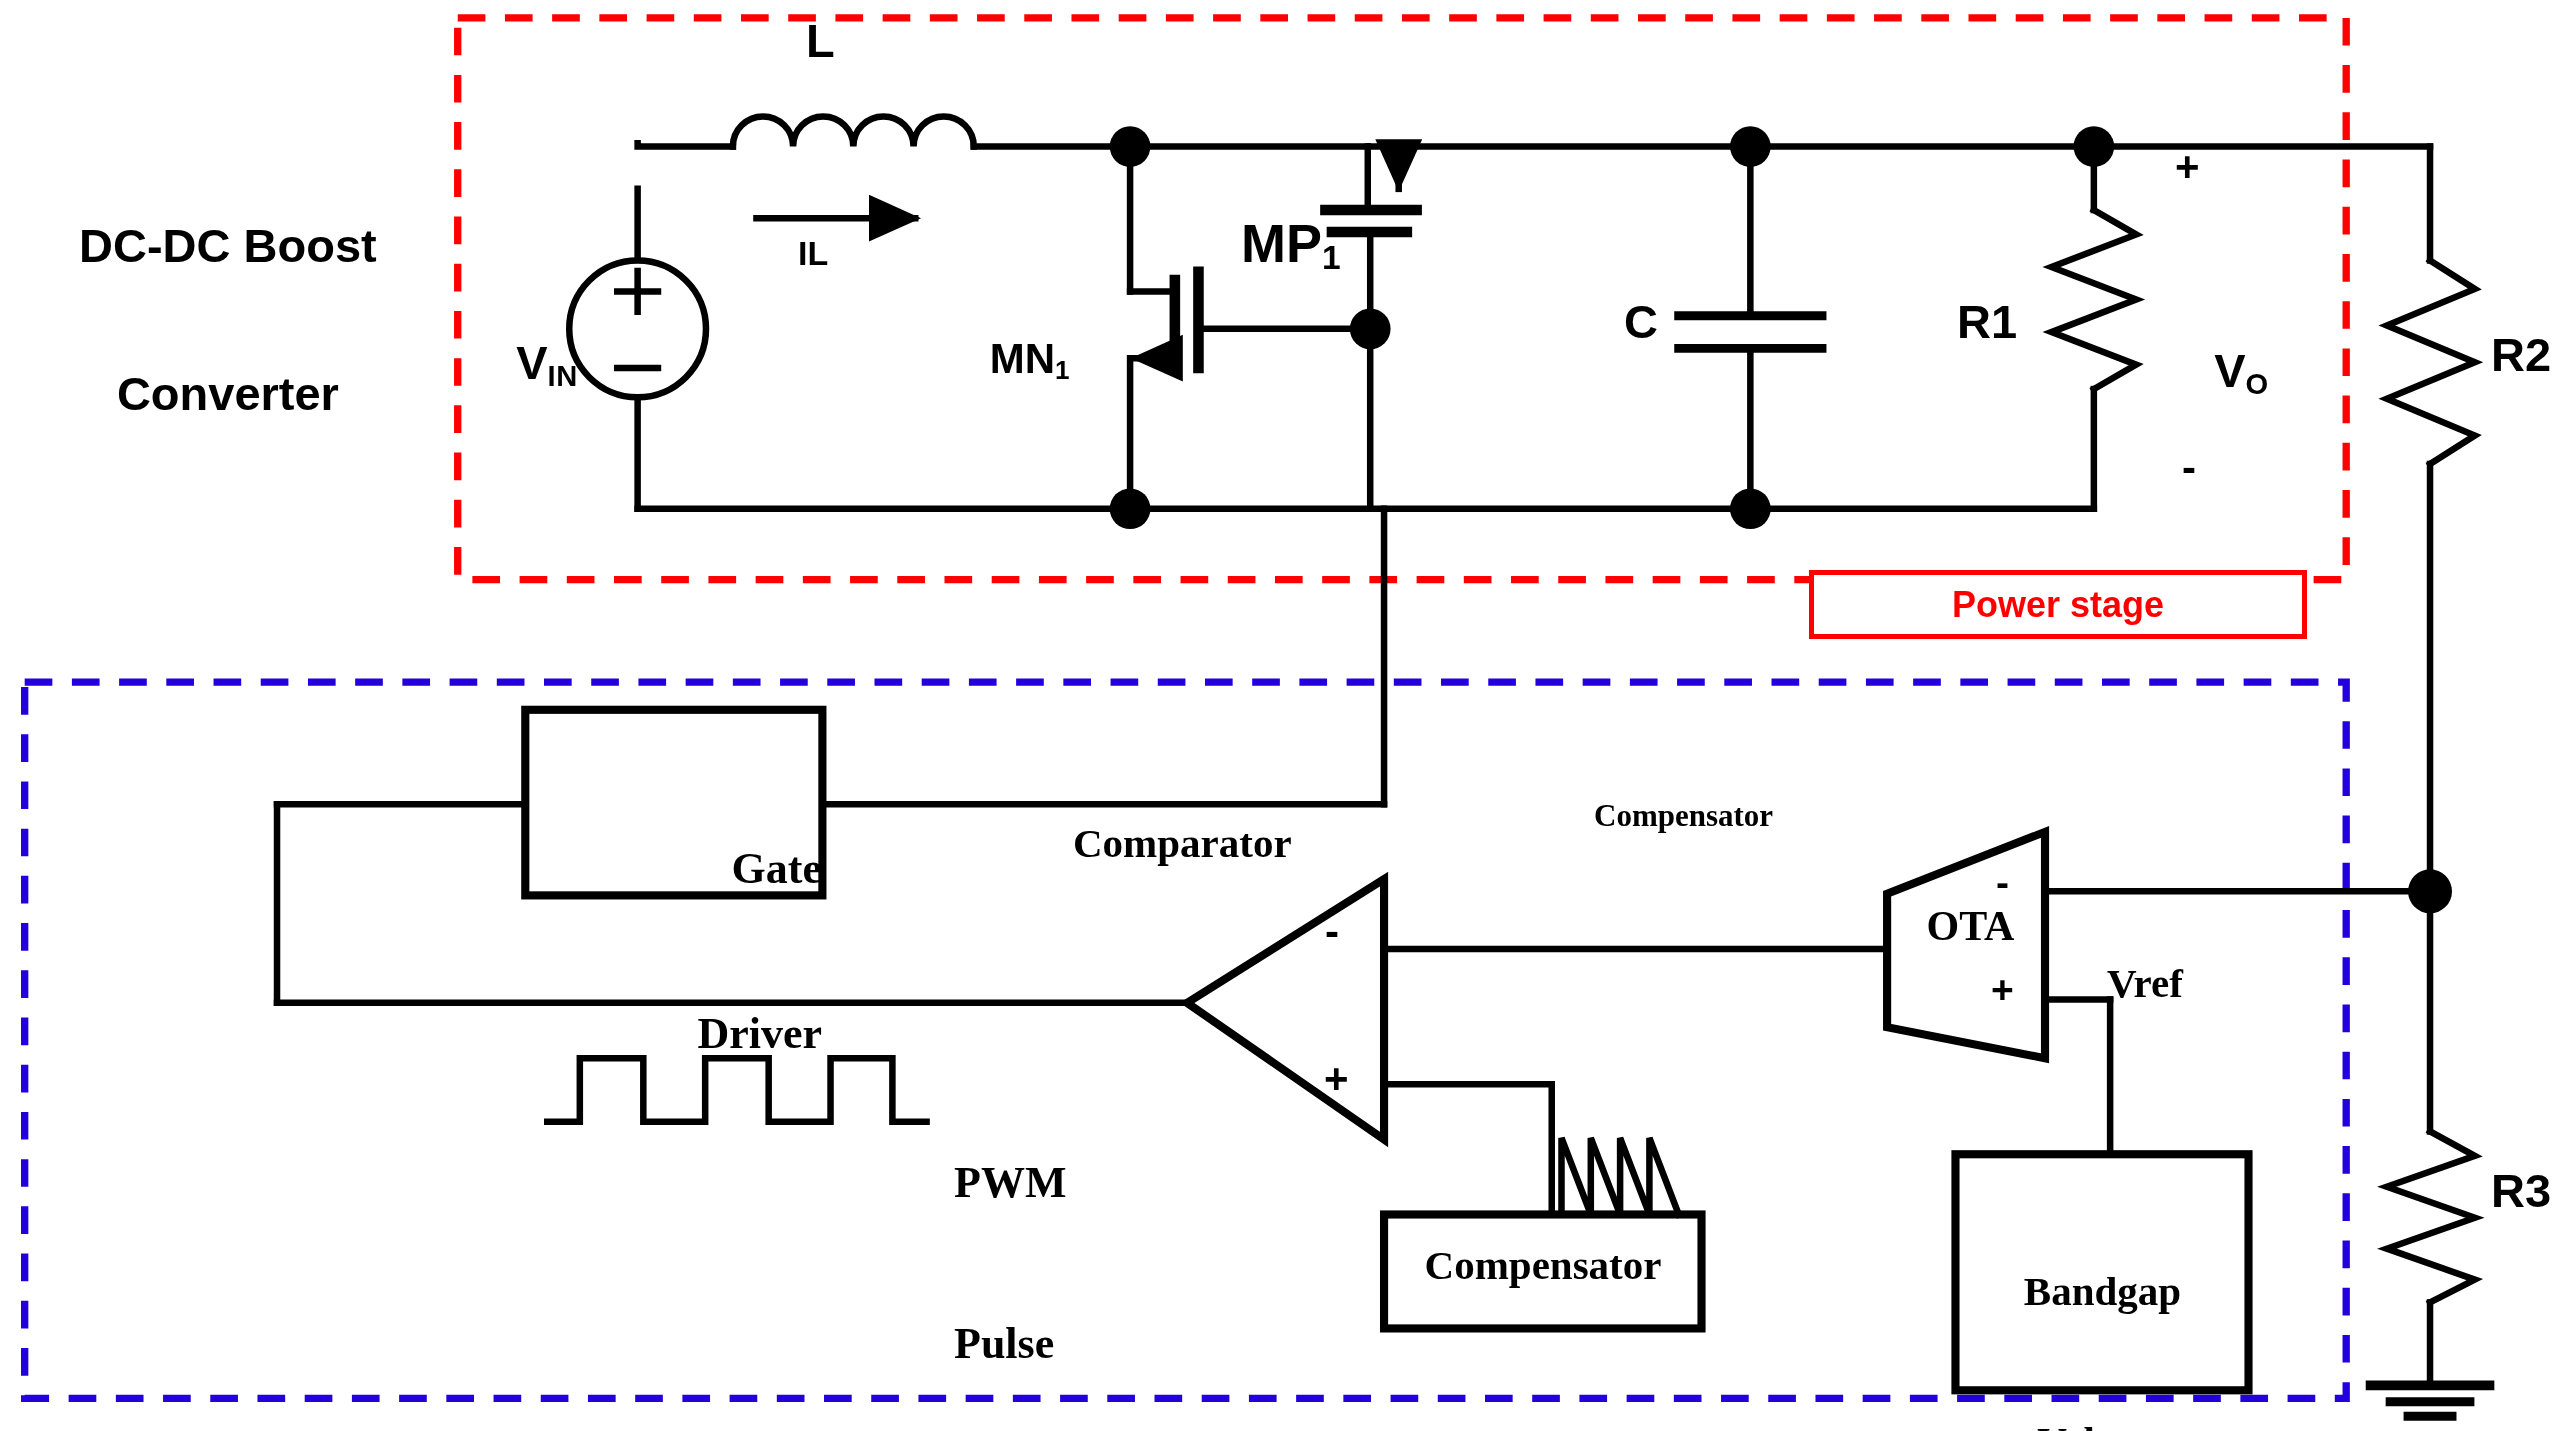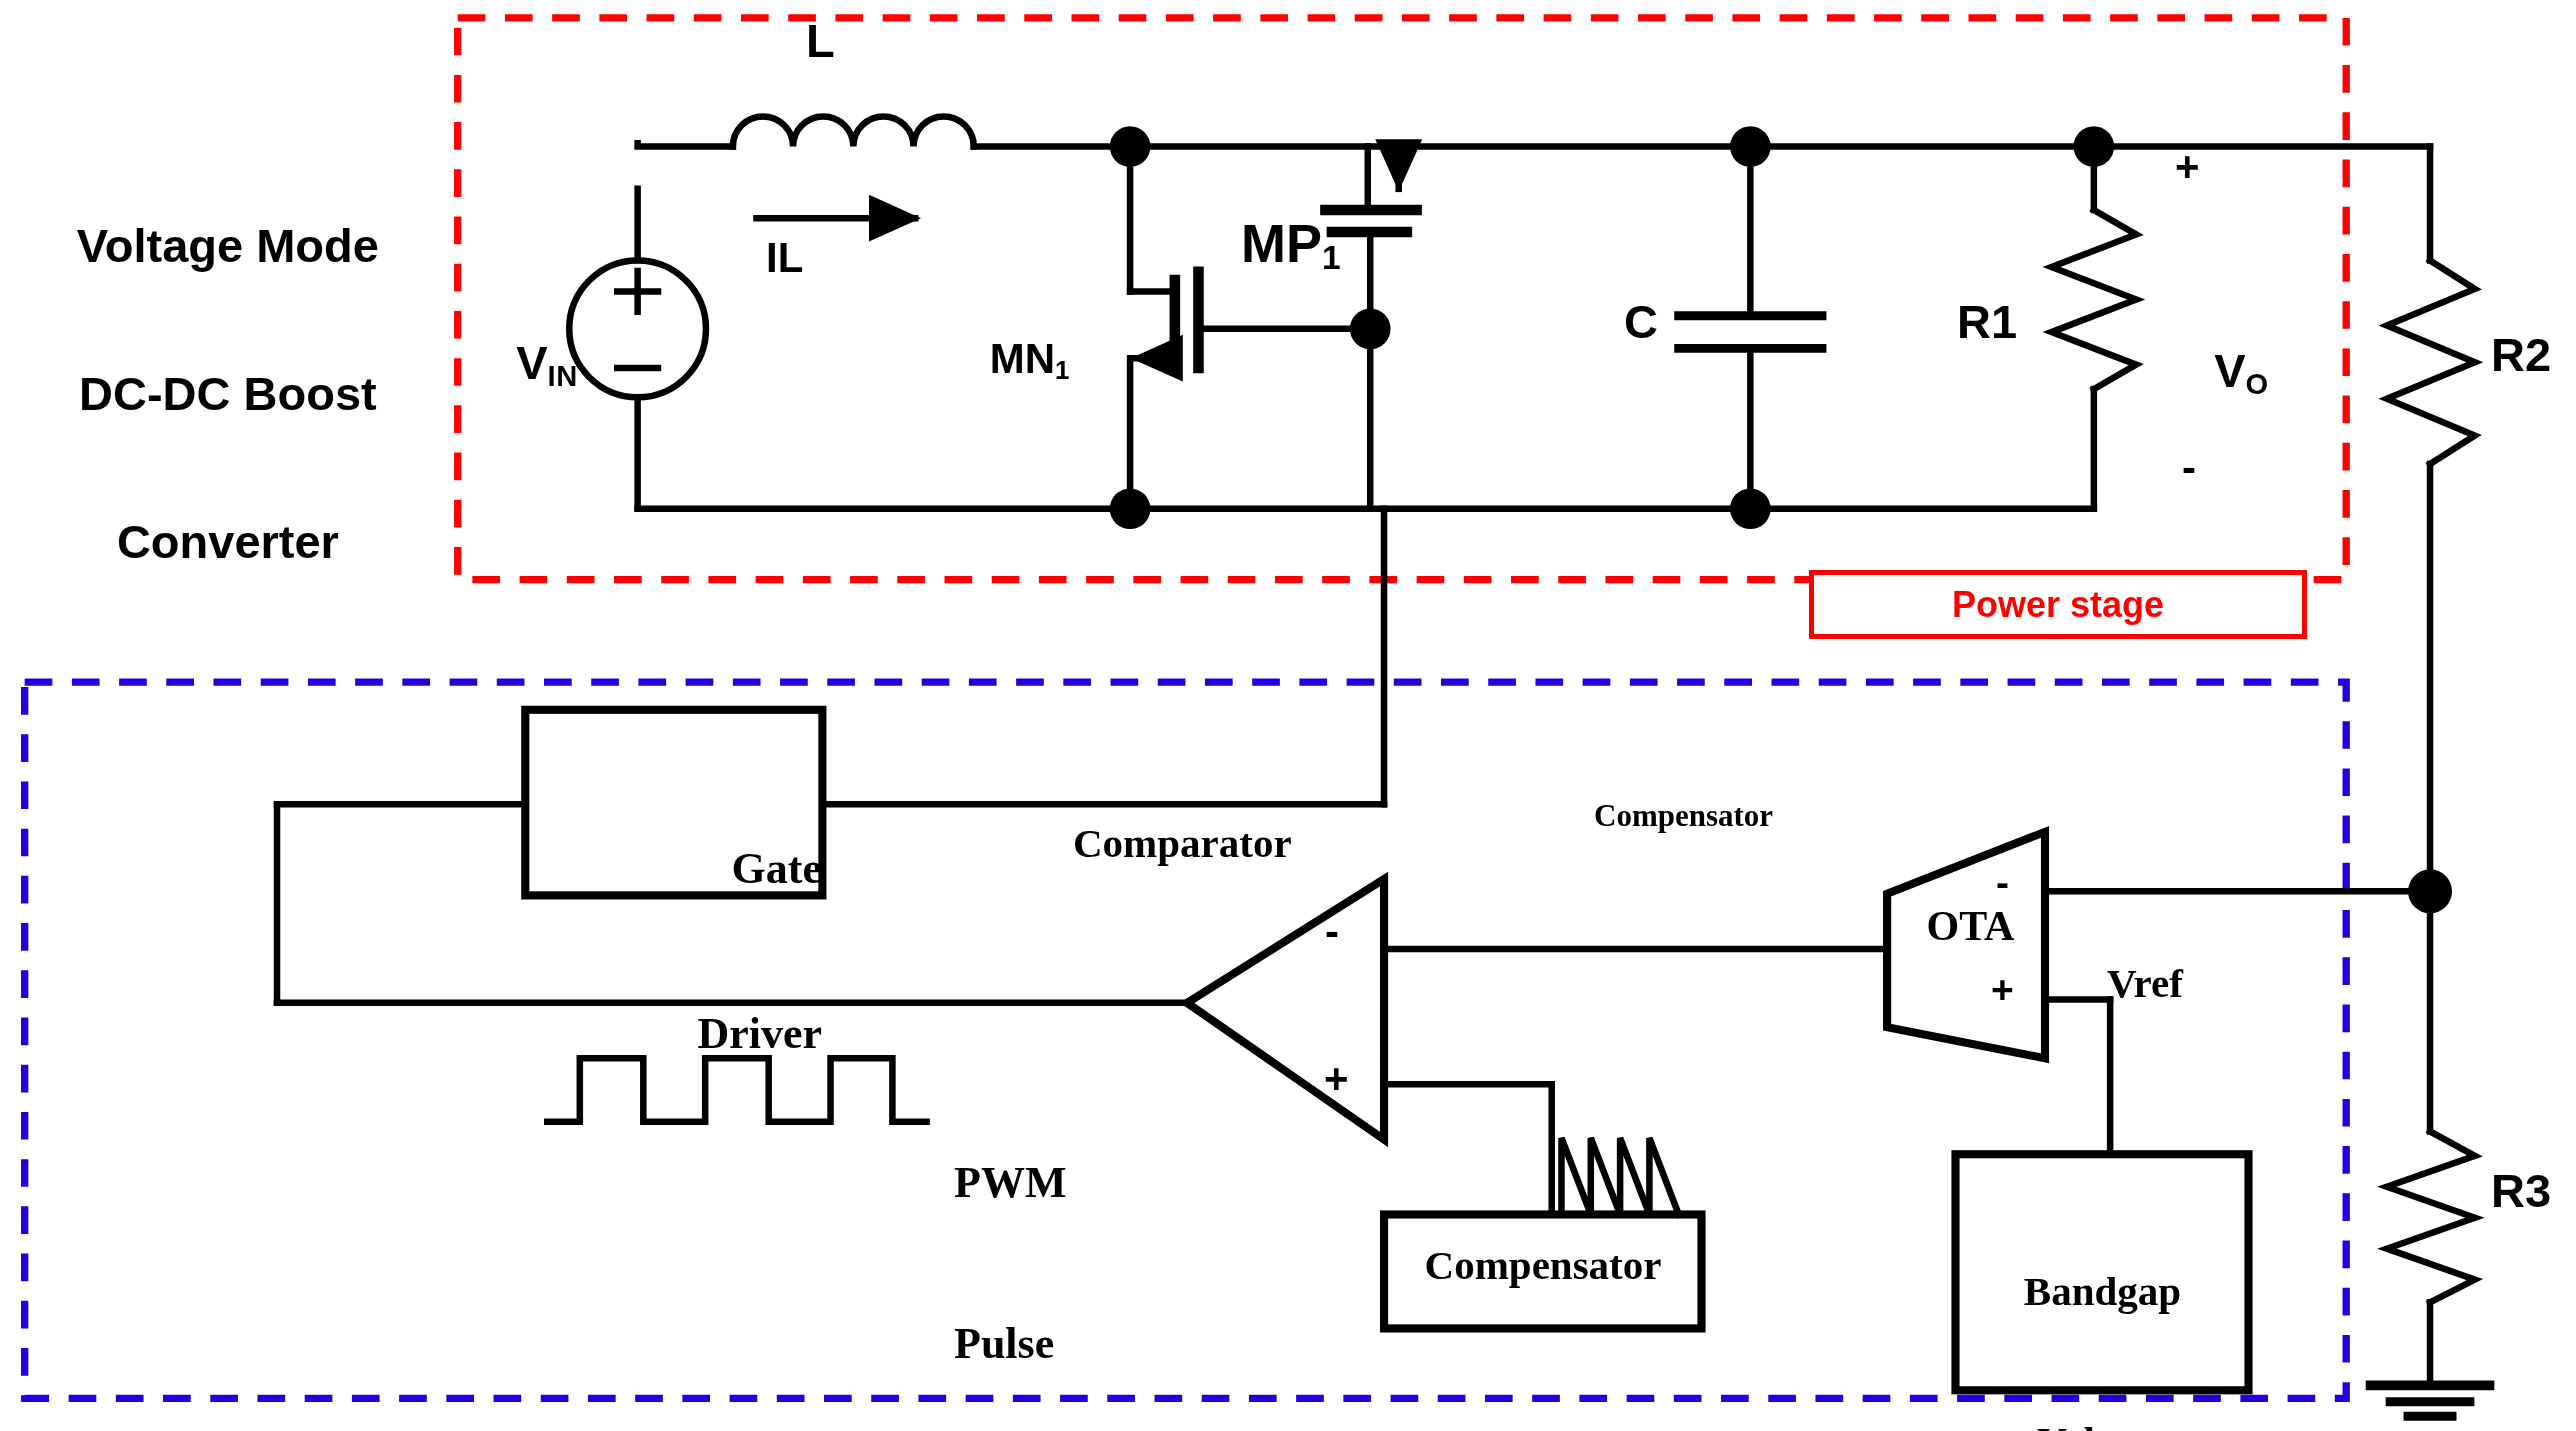--- a/index.html
+++ b/index.html
@@ -173,32 +173,31 @@
       <path d="M2512,1228 L2592,1228"></path>
       <path d="M2592,1228 L2592,1418"></path>
 
       <rect x="2402" y="1418" width="360" height="290" fill="#ffffff" stroke="#000" stroke-width="10"></rect>
 
       <path d="M672,1378 L712,1378 L712,1300 L790,1300 L790,1378 L866,1378 L866,1300 L944,1300 L944,1378 L1020,1378 L1020,1300 L1096,1300 L1096,1378 L1138,1378" stroke-width="8"></path>
     </g>
   </svg>
 
   <div class="lbl title-sans" style="left:24.4px;top:122px;width:407px;">
-    <div>Voltage Mode</div>
     <div>DC-DC Boost</div>
     <div>Converter</div>
   </div>
 
   <div class="lbl sans-b" style="left:464px;top:289px;font-size:47px;">
     <span>V</span><span class="sub">IN</span>
   </div>
 
   <div class="lbl sans-b" style="left:806px;top:16.3px;font-size:47px;">L</div>
 
-  <div class="lbl sans-b" style="left:766px;top:236px;font-size:42px;">IL</div>
+  <div class="lbl sans-b" style="left:798px;top:236px;font-size:34px;">IL</div>
 
   <div class="lbl sans-b" style="left:943px;top:293px;font-size:42px;">
     <span>MN</span><span class="sub">1</span>
   </div>
 
   <div class="lbl sans-b" style="left:1181px;top:158px;font-size:54px;">
     <span>MP</span><span class="sub">1</span>
   </div>
 
   <div class="lbl sans-b" style="left:1624px;top:297px;font-size:47px;">C</div>

